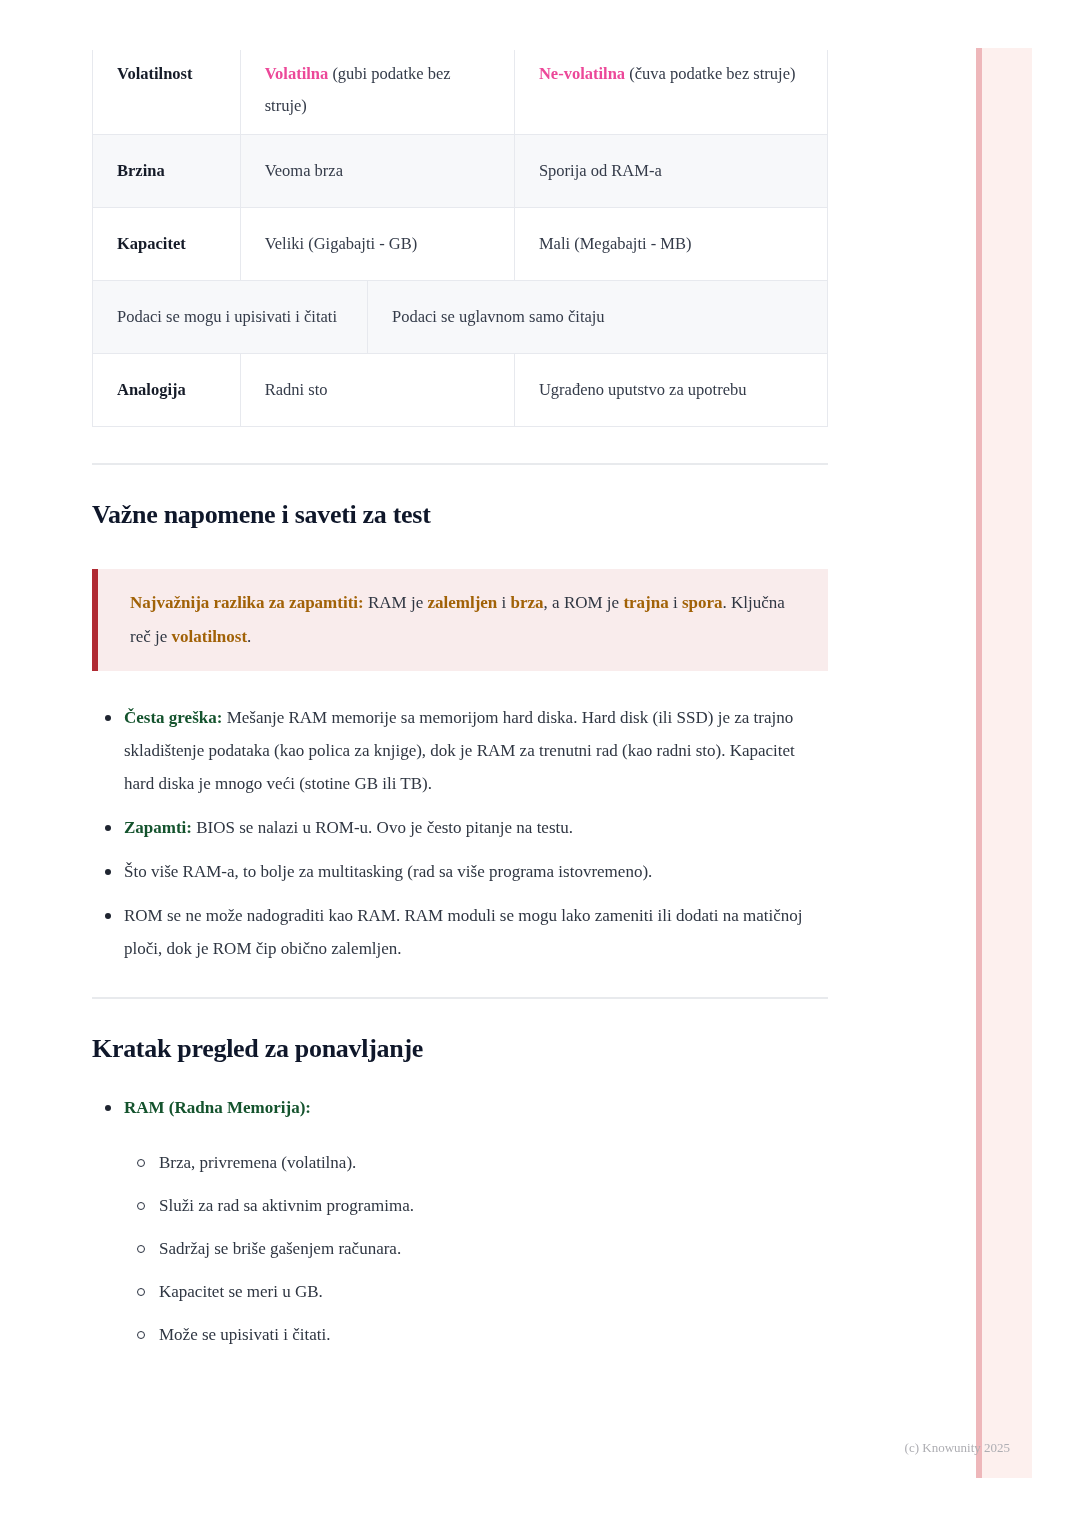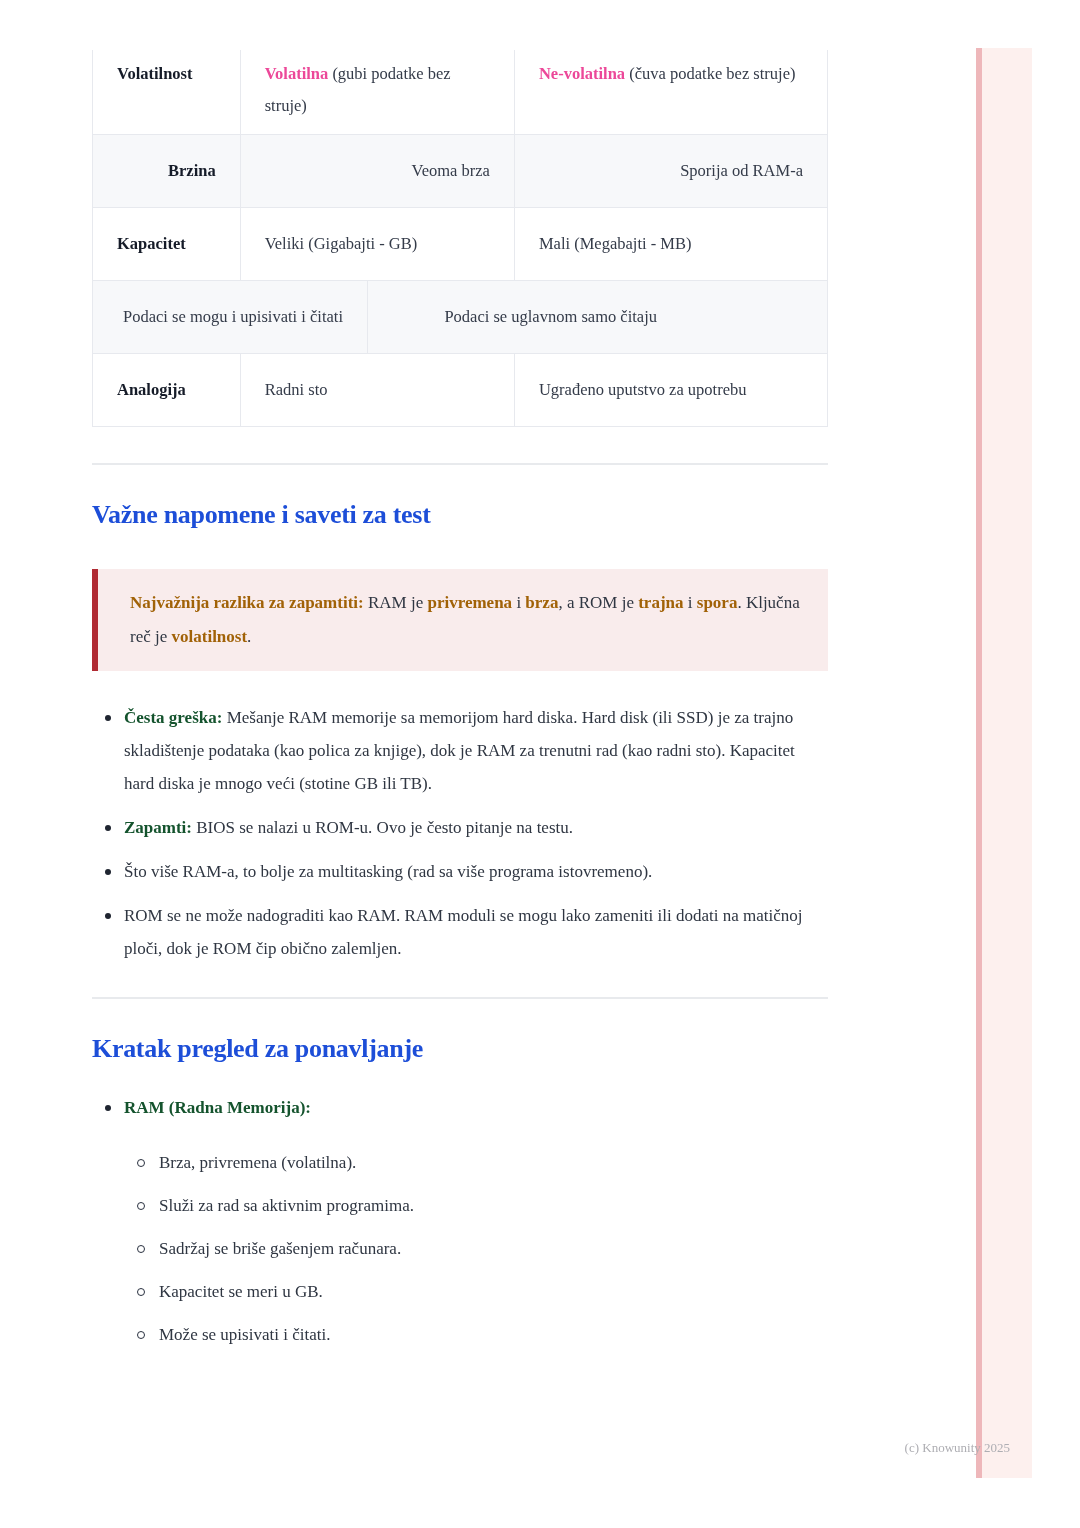--- a/index.html
+++ b/index.html
@@ -27,21 +27,21 @@
   }
   
   .cmp-table{
     margin-top:50px;
     border-left:1px solid #e7e9ee;
     border-right:1px solid #e7e9ee;
     border-bottom:1px solid #e7e9ee;
     box-sizing:border-box;
   }
   .cmp-row{display:flex;background:#ffffff;}
-  .cmp-row.shaded{background:#f7f8fa;text-align:right;}
+  .cmp-row.shaded{background:#f7f8fa;}
   .cmp-row + .cmp-row{border-top:1px solid #e7e9ee;}
   .cmp-cell{
     box-sizing:border-box;
     padding:20px 24px;
     font-size:16.5px;line-height:32px;
     color:#343b49;
     white-space:pre-line;
   }
   .cmp-row.first .cmp-cell{padding-top:8px;padding-bottom:12px;}
   .cmp-cell.c1{width:148px;font-weight:700;color:#151b28;border-right:1px solid #e7e9ee;}
@@ -50,21 +50,21 @@
   .cmp-cell b{color:#ec4899;text-align:right;}
   
   .divider{height:2px;background:#e8eaed;border:0;margin:0;}
   .div-1{margin-top:36px;}
   .div-2{margin-top:32px;}
   h2.sec-heading{
     margin:34px 0 0 0;
     font-size:26px;line-height:32px;
     font-weight:700;
     letter-spacing:-0.3px;
-    color:#1d4ed8;
+    color:#0f172a;
   }
   
   .callout{
     margin-top:38px;
     background:#f9ecec;
     border-left:6px solid #b02a33;
     box-sizing:border-box;
     padding:17px 24px 17px 32px;
   }
   .callout p{margin:0;font-size:17px;line-height:34px;color:#2f3642;}
@@ -133,21 +133,21 @@
           <div class="cmp-cell c2"><span>Radni sto</span></div>
           <div class="cmp-cell c3"><span>Ugrađeno uputstvo za upotrebu</span></div>
         </div>
       </div>
 
     <div class="divider div-1"></div>
 
     <h2 class="sec-heading">Važne napomene i saveti za test</h2>
 
     <div class="callout">
-      <p><b>Najvažnija razlika za zapamtiti:</b><span> RAM je </span><b>privremena</b><span> i </span><b>brza</b><span>, a ROM je </span><b>trajna</b><span> i </span><b>spora</b><span>. Ključna reč je </span><b>volatilnost</b><span>.</span></p>
+      <p><b>Najvažnija razlika za zapamtiti:</b><span> RAM je </span><b>zalemljen</b><span> i </span><b>brza</b><span>, a ROM je </span><b>trajna</b><span> i </span><b>spora</b><span>. Ključna reč je </span><b>volatilnost</b><span>.</span></p>
     </div>
 
     <ul class="blist top" id="notes-list">
         <li>
           <span class="dot"></span>
           <p class="btext"><b>Česta greška:</b><span> Mešanje RAM memorije sa memorijom hard diska. Hard disk (ili SSD) je za trajno skladištenje podataka (kao polica za knjige), dok je RAM za trenutni rad (kao radni sto). Kapacitet hard diska je mnogo veći (stotine GB ili TB).</span></p>
         </li>
         <li>
           <span class="dot"></span>
           <p class="btext"><b>Zapamti:</b><span> BIOS se nalazi u ROM-u. Ovo je često pitanje na testu.</span></p>

